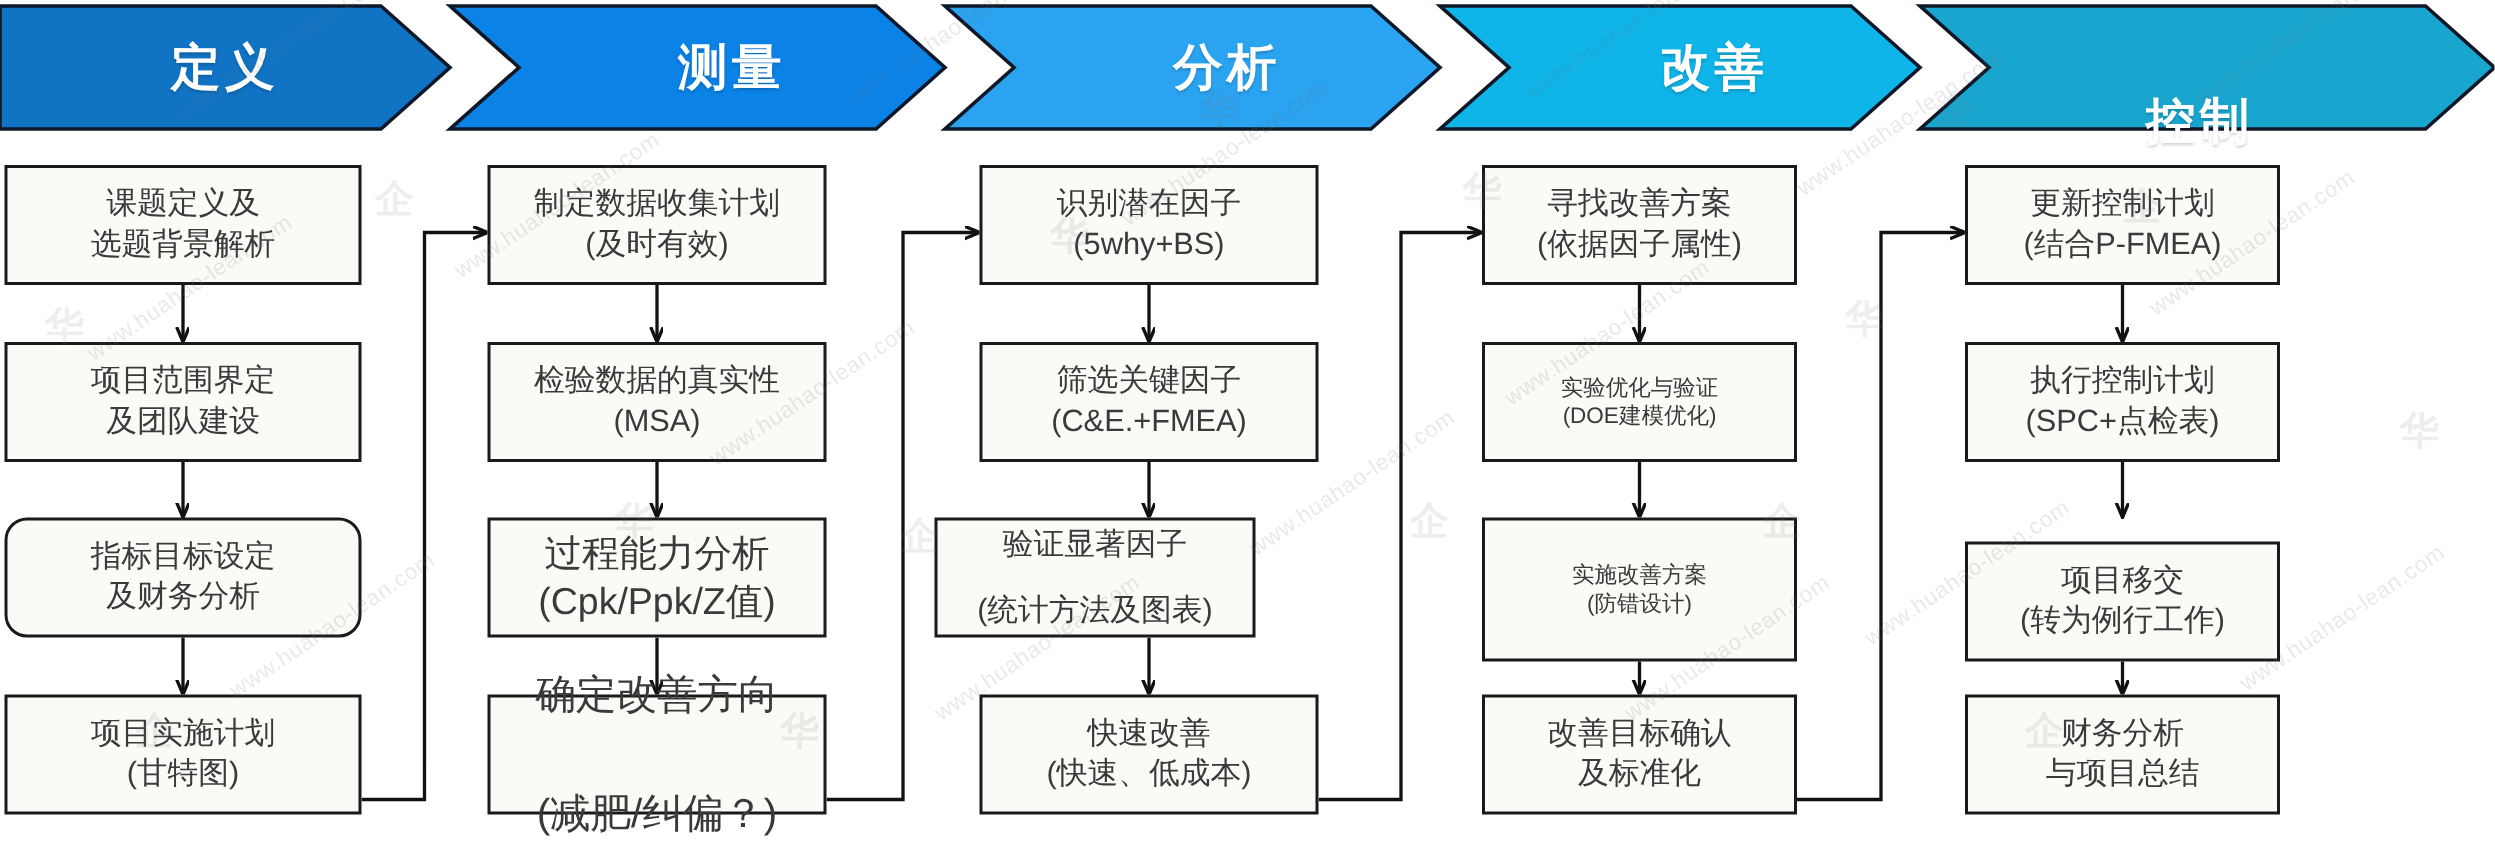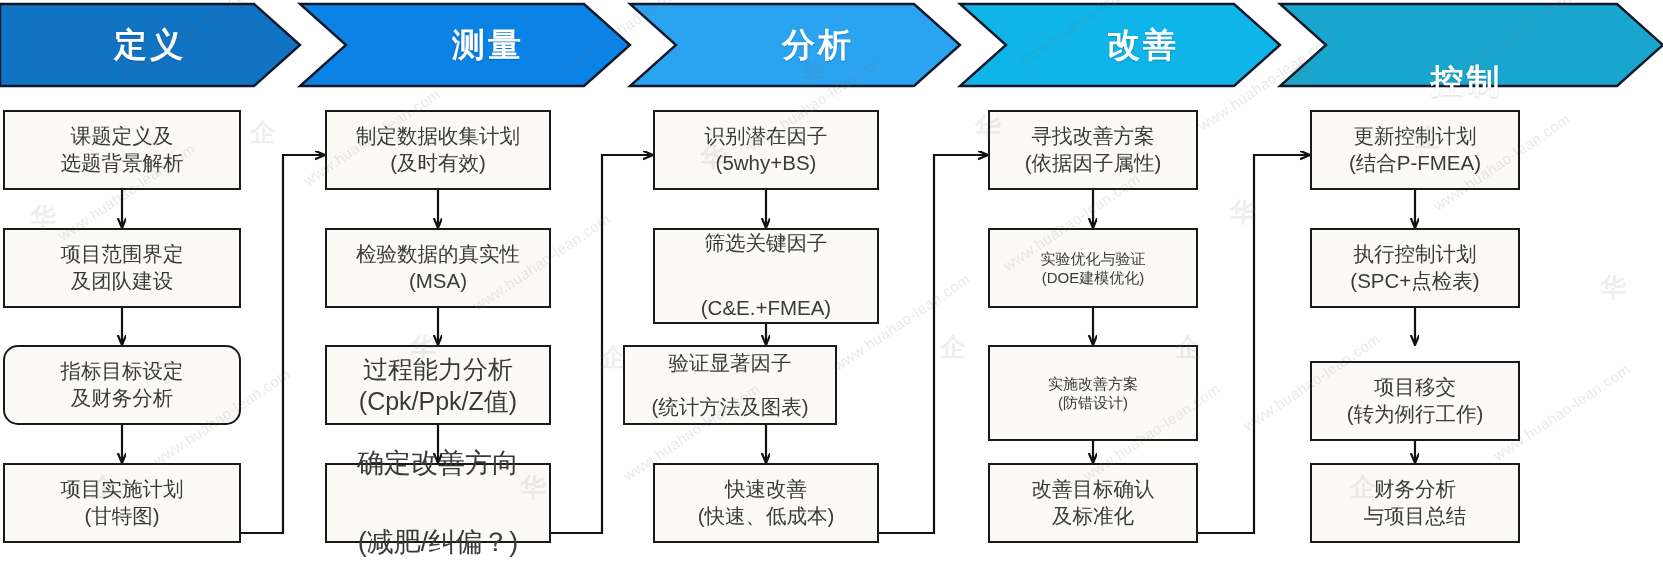--- a/index.html
+++ b/index.html
@@ -133,21 +133,21 @@
         <span class="l2">(Cpk/Ppk/Z值)</span>
       </div>
       <div class="box" style="left: 325px; top: 463px; width: 226px; height: 80px; font-size: 27px; gap: 44px;">
         <span class="l1">确定改善方向</span>
         <span class="l2">(减肥/纠偏？)</span>
       </div>
       <div class="box" style="left: 653px; top: 110px; width: 226px; height: 80px; font-size: 20.5px;">
         <span class="l1">识别潜在因子</span>
         <span class="l2">(5why+BS)</span>
       </div>
-      <div class="box" style="left: 653px; top: 228px; width: 226px; height: 96px; font-size: 20.5px; justify-content: space-between;">
+      <div class="box" style="left: 653px; top: 228px; width: 226px; height: 80px; font-size: 20.5px;">
         <span class="l1">筛选关键因子</span>
         <span class="l2">(C&amp;E.+FMEA)</span>
       </div>
       <div class="box" style="left: 623px; top: 345px; width: 214px; height: 80px; font-size: 20.5px; gap: 17px;">
         <span class="l1">验证显著因子</span>
         <span class="l2">(统计方法及图表)</span>
       </div>
       <div class="box" style="left: 653px; top: 463px; width: 226px; height: 80px; font-size: 20.5px;">
         <span class="l1">快速改善</span>
         <span class="l2">(快速、低成本)</span>

